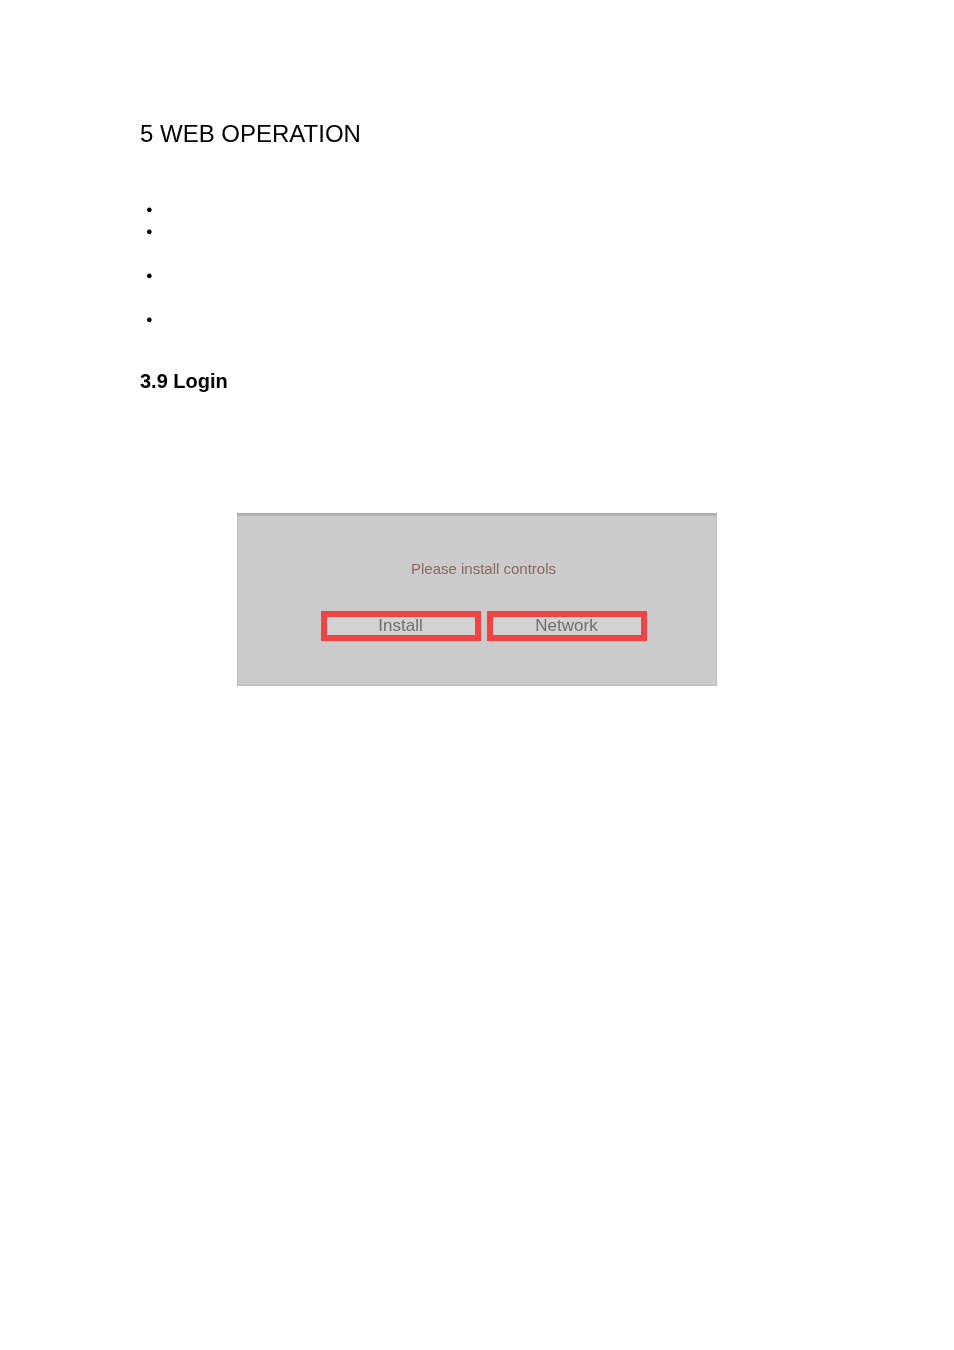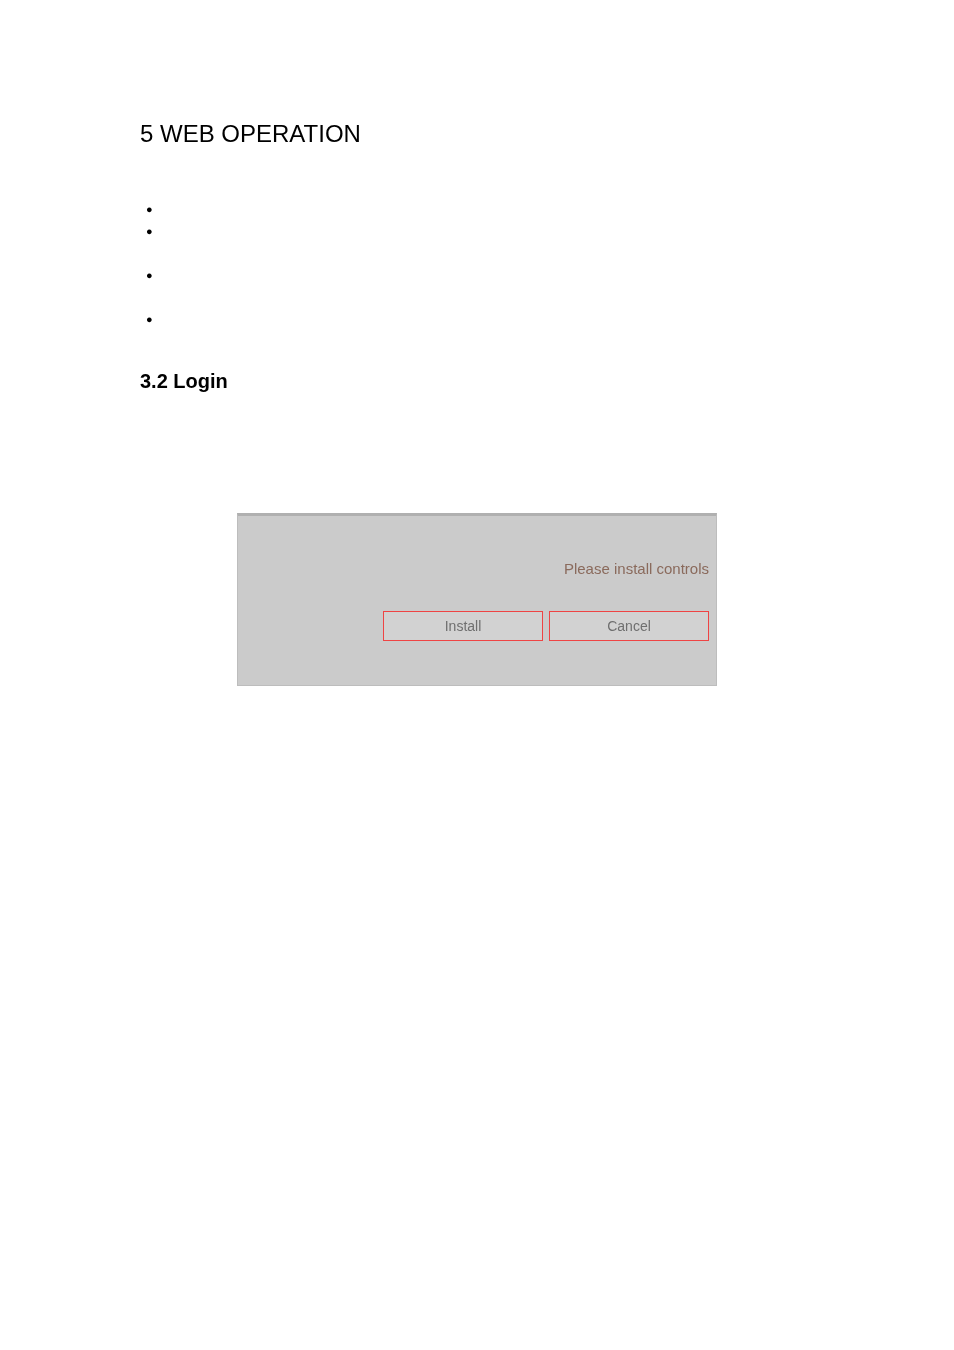--- a/index.html
+++ b/index.html
@@ -53,62 +53,62 @@
       justify-content: center;
     }
     .dialog {
       width: 480px;
       background: #cbcbcb;
       border: 1px solid #bdbdbd;
       border-top: 3px solid #b0b0b0;
       padding: 44px 7px 44px 20px;
       display: flex;
       flex-direction: column;
-      align-items: flex-end;
+      align-items: center;
     }
     .dialog-message {
       color: #8a6a5c;
       font-size: 15px;
       margin-bottom: 34px;
     }
     .dialog-buttons {
       display: flex;
       gap: 6px;
     }
     .dialog-btn {
       width: 160px;
       height: 30px;
       background: #d2d2d2;
-      border: 1px solid #ef4444;
+      border: 6px solid #ef4444;
       color: #6f6f6f;
-      font-size: 14px;
+      font-size: 17px;
       display: flex;
       align-items: center;
       justify-content: center;
       cursor: pointer;
     }
   </style>
 </head>
 <body>
 
 <div class="page-content">
   <h1 class="chapter-heading">5  WEB OPERATION</h1>
 
 
   <ul class="bullet-list">
     <li></li>
     <li class="tall"></li>
     <li class="tall"></li>
     <li></li>
   </ul>
 
-  <h2 class="section-heading">3.2  Login</h2>
+  <h2 class="section-heading">3.9  Login</h2>
 
   <div class="dialog-wrapper">
     <div class="dialog">
       <div class="dialog-message">Please install controls</div>
       <div class="dialog-buttons">
         <div class="dialog-btn">Install</div>
-        <div class="dialog-btn">Cancel</div>
+        <div class="dialog-btn">Network</div>
       </div>
     </div>
   </div>
 </div>
 
 </body></html>

